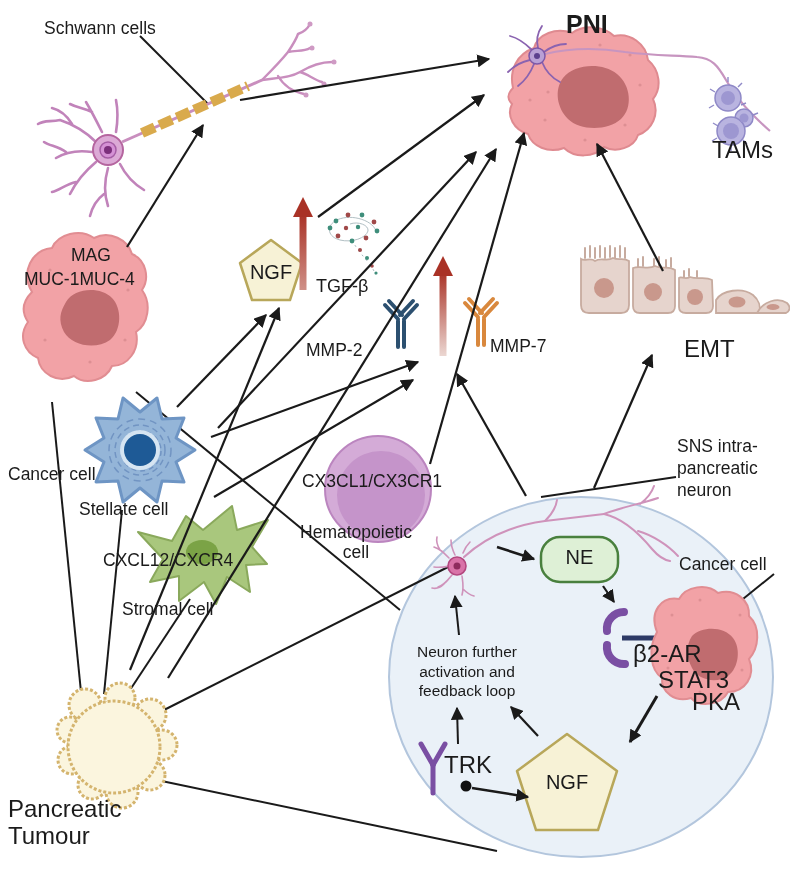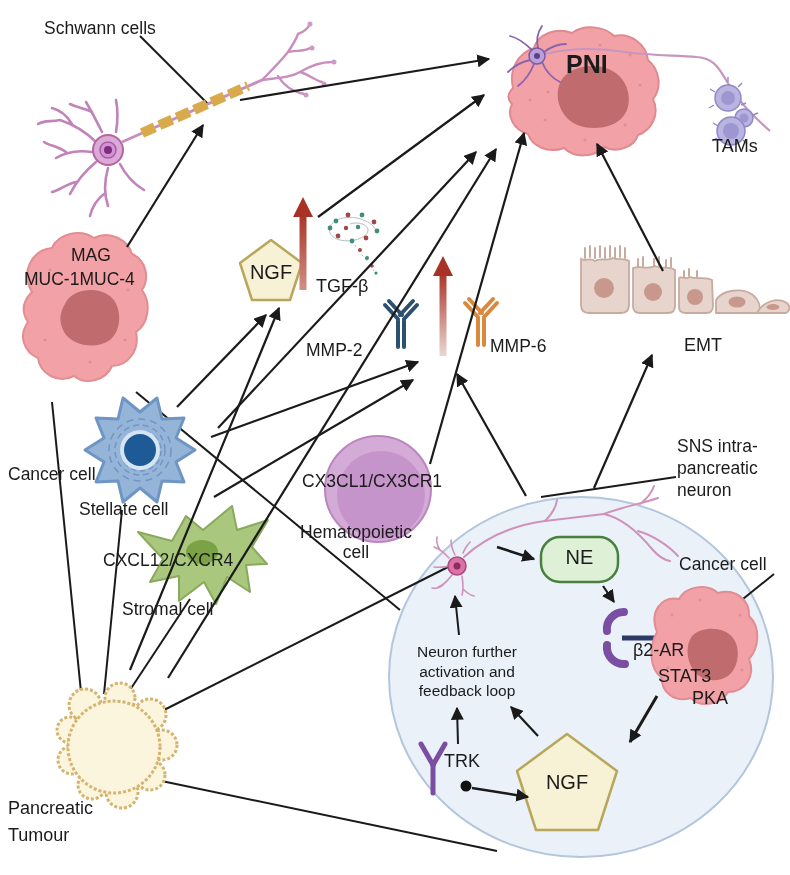--- a/index.html
+++ b/index.html
@@ -2,22 +2,22 @@
 <html><head>
 <meta charset="utf-8">
 <style>
   html,body{margin:0;padding:0;background:#ffffff;}
   .stage{position:relative;width:790px;height:875px;background:#ffffff;overflow:hidden;
          font-family:"Liberation Sans", sans-serif;}
   .stage svg{position:absolute;left:0;top:0;}
   .lbl{position:absolute;font-size:17.5px;color:#1b1b1b;white-space:nowrap;line-height:1.15;}
   .lbl.center{text-align:center;white-space:normal;}
   .lbl.bold{font-weight:400;}
-  .lbl.big{font-size:25px;font-weight:700;margin-top:40px;}
-  .lbl.mid{font-size:18px;}
+  .lbl.big{font-size:25px;font-weight:700;}
+  .lbl.mid{font-size:24px;}
   .lbl.tag{font-size:20px;}
   .lbl.small{font-size:15.5px;}
 </style>
 </head>
 <body>
 
 <div class="stage">
 
 <svg width="790" height="875" viewBox="0 0 790 875">
   <defs>
@@ -359,21 +359,21 @@
 
 <div class="lbl" style="left:44px;top:18px">Schwann cells</div>
 <div class="lbl big" style="left:566px;top:10px">PNI</div>
 <div class="lbl mid" style="left:712px;top:136px">TAMs</div>
 <div class="lbl" style="left:71px;top:245px">MAG</div>
 <div class="lbl" style="left:24px;top:269px">MUC-1MUC-4</div>
 <div class="lbl" style="left:8px;top:464px">Cancer cell</div>
 <div class="lbl tag center" style="left:241px;top:261px;width:60px">NGF</div>
 <div class="lbl mid" style="left:316px;top:276px;font-size:18px">TGF-β</div>
 <div class="lbl" style="left:306px;top:340px">MMP-2</div>
-<div class="lbl" style="left:490px;top:336px">MMP-6</div>
+<div class="lbl" style="left:490px;top:336px">MMP-7</div>
 <div class="lbl mid" style="left:684px;top:335px">EMT</div>
 <div class="lbl" style="left:79px;top:499px">Stellate cell</div>
 <div class="lbl" style="left:103px;top:550px">CXCL12/CXCR4</div>
 <div class="lbl" style="left:122px;top:599px">Stromal cell</div>
 <div class="lbl" style="left:302px;top:471px">CX3CL1/CX3CR1</div>
 <div class="lbl" style="left:677px;top:435px;line-height:22px">
   <div>SNS intra-</div>
   <div>pancreatic</div>
   <div>neuron</div>
 </div>

